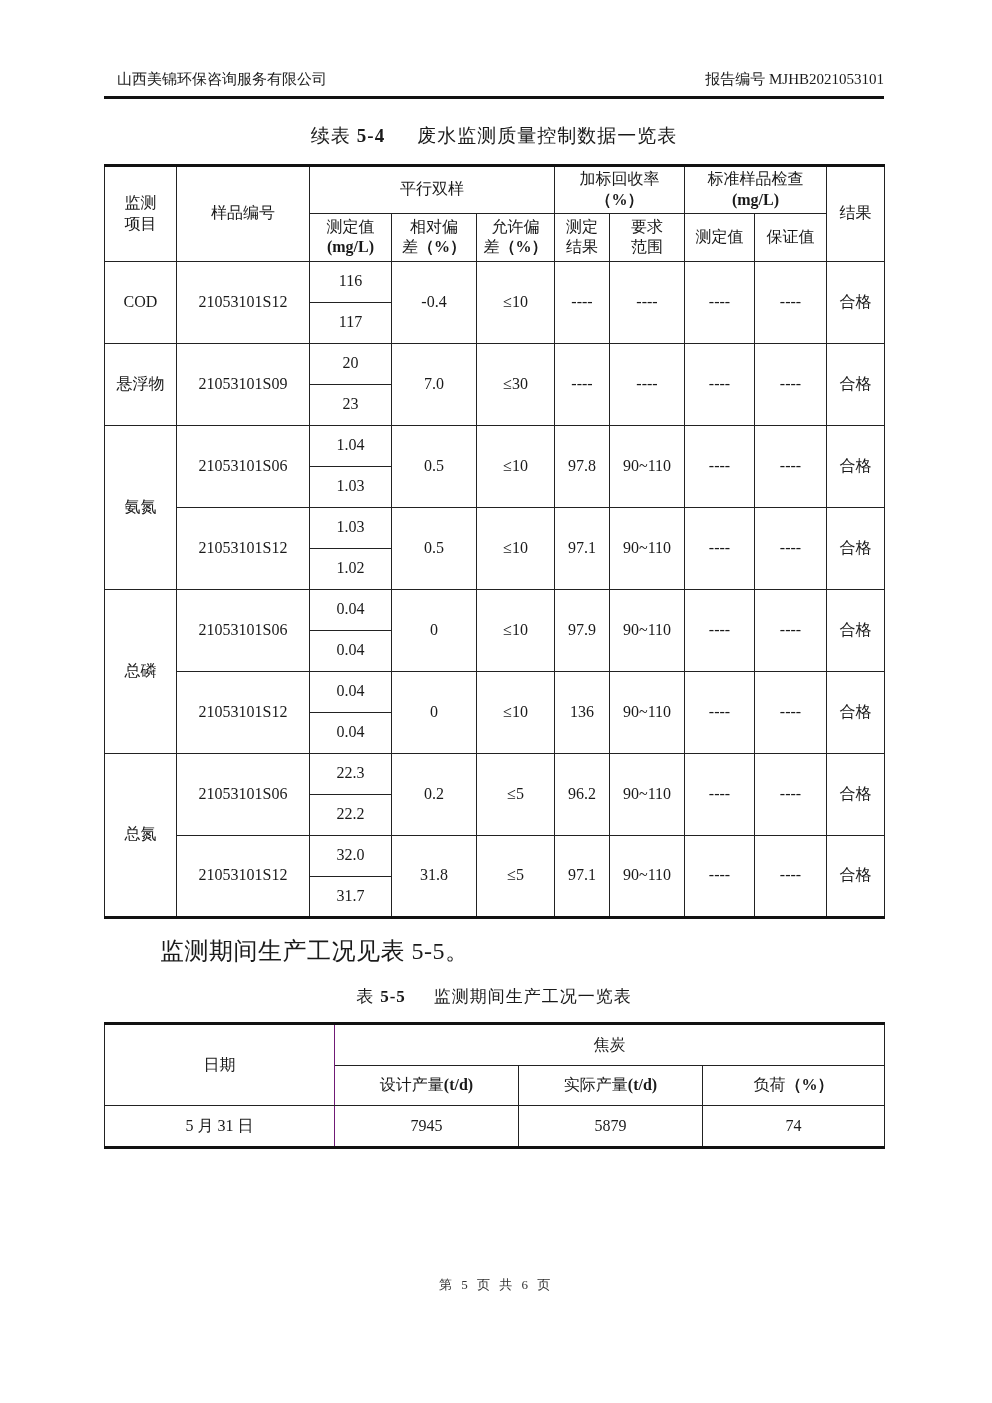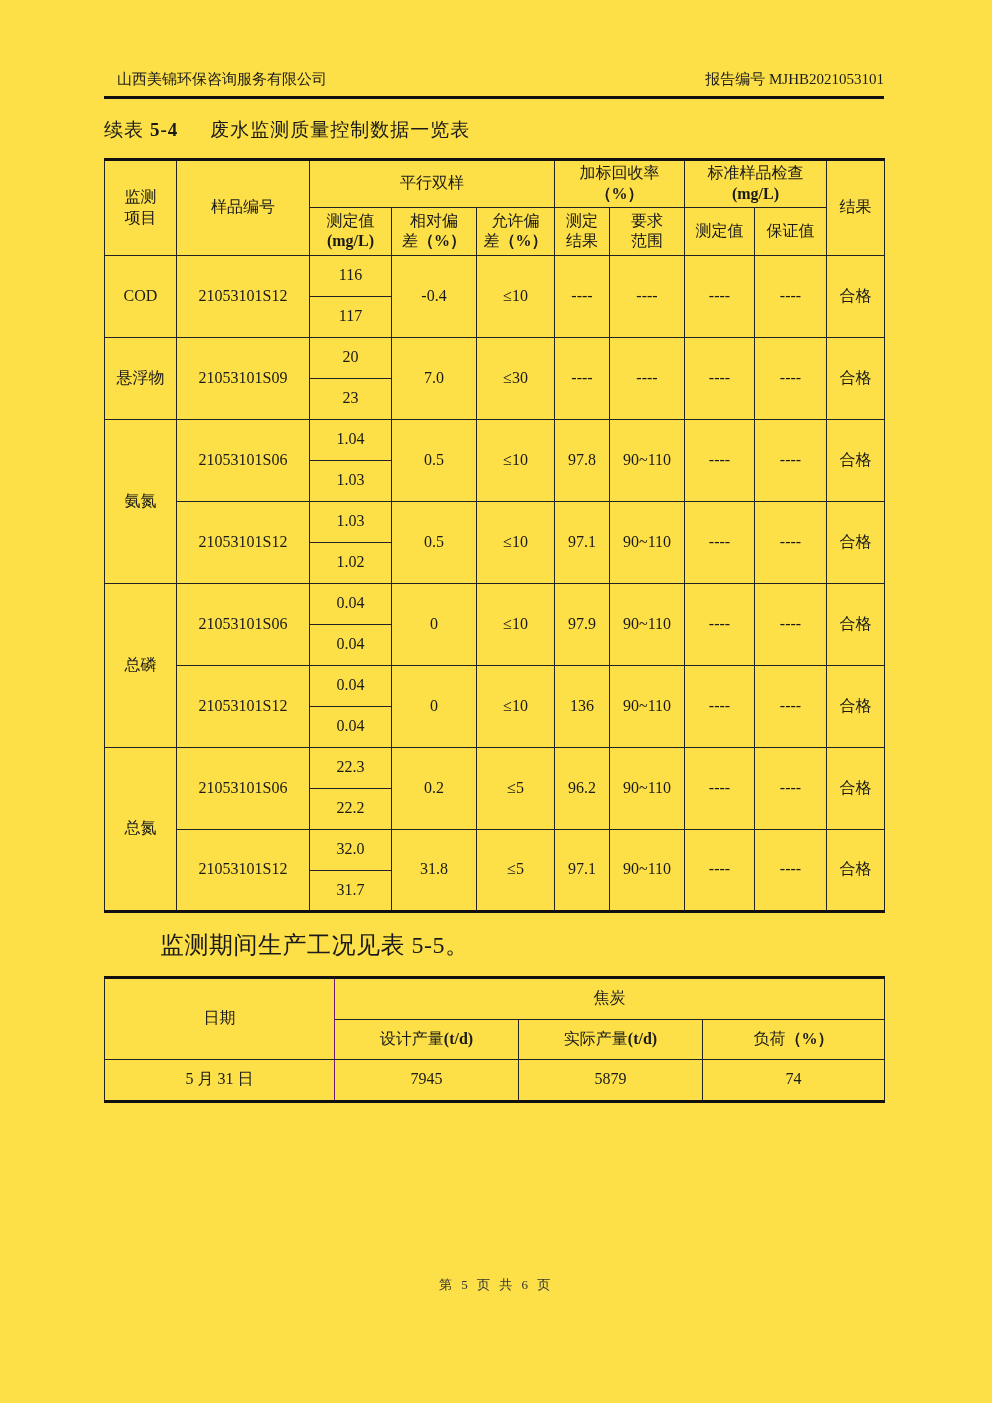--- a/index.html
+++ b/index.html
@@ -1,39 +1,39 @@
 <!DOCTYPE html>
 <html lang="zh"><head>
 <meta charset="utf-8">
 <style>
   * { margin:0; padding:0; box-sizing:border-box; }
   html,body { background:#e8e8e8; }
   .page {
     position:relative;
     width:992px; height:1403px;
     margin:0 auto;
-    background:#fde047;
+    background:#ffffff;
     color:#1a1a1a;
     font-family:"Liberation Serif","DejaVu Serif",serif;
     overflow:hidden;
   }
   .content { padding:0 108px 0 104px; }
 
   
   .doc-header {
     display:flex; justify-content:space-between; align-items:flex-end;
     padding:70px 0 0 13px;
     font-size:15px; line-height:1.25;
   }
   .header-rule { margin-top:7px; height:3px; background:#111; }
 
   
   .caption54 {
-    margin-top:19px;
-    font-size:19px; line-height:1.25;
+    margin-top:25px;
+    text-align:center; font-size:19px; line-height:1.25;
     letter-spacing:1px;
   }
   .caption54 .num, .caption55 .num { font-weight:bold; margin-left:6px; }
   .caption54 .cap-title { margin-left:32px; }
 
   
   table { border-collapse:collapse; table-layout:fixed; width:780px; }
   table.qc { margin-top:16px; border-top:3px solid #111; border-bottom:3px solid #111; }
   td {
     border:1px solid #222;
@@ -251,20 +251,23 @@
         </tr>
         <tr class="dr">
           <td>31.7</td>
         </tr>
       </tbody>
     </table>
 
 
     <p class="para">监测期间生产工况见表 5-5。</p>
 
+    <div class="caption55">
+      <span>表</span><span class="num">5-5</span><span class="cap-title">监测期间生产工况一览表</span>
+    </div>
 
     <table class="prod">
       <colgroup>
         <col style="width:230px">
           <col style="width:184px">
           <col style="width:184px">
           <col style="width:182px">
       </colgroup>
       <tbody>
         <tr class="h1">

